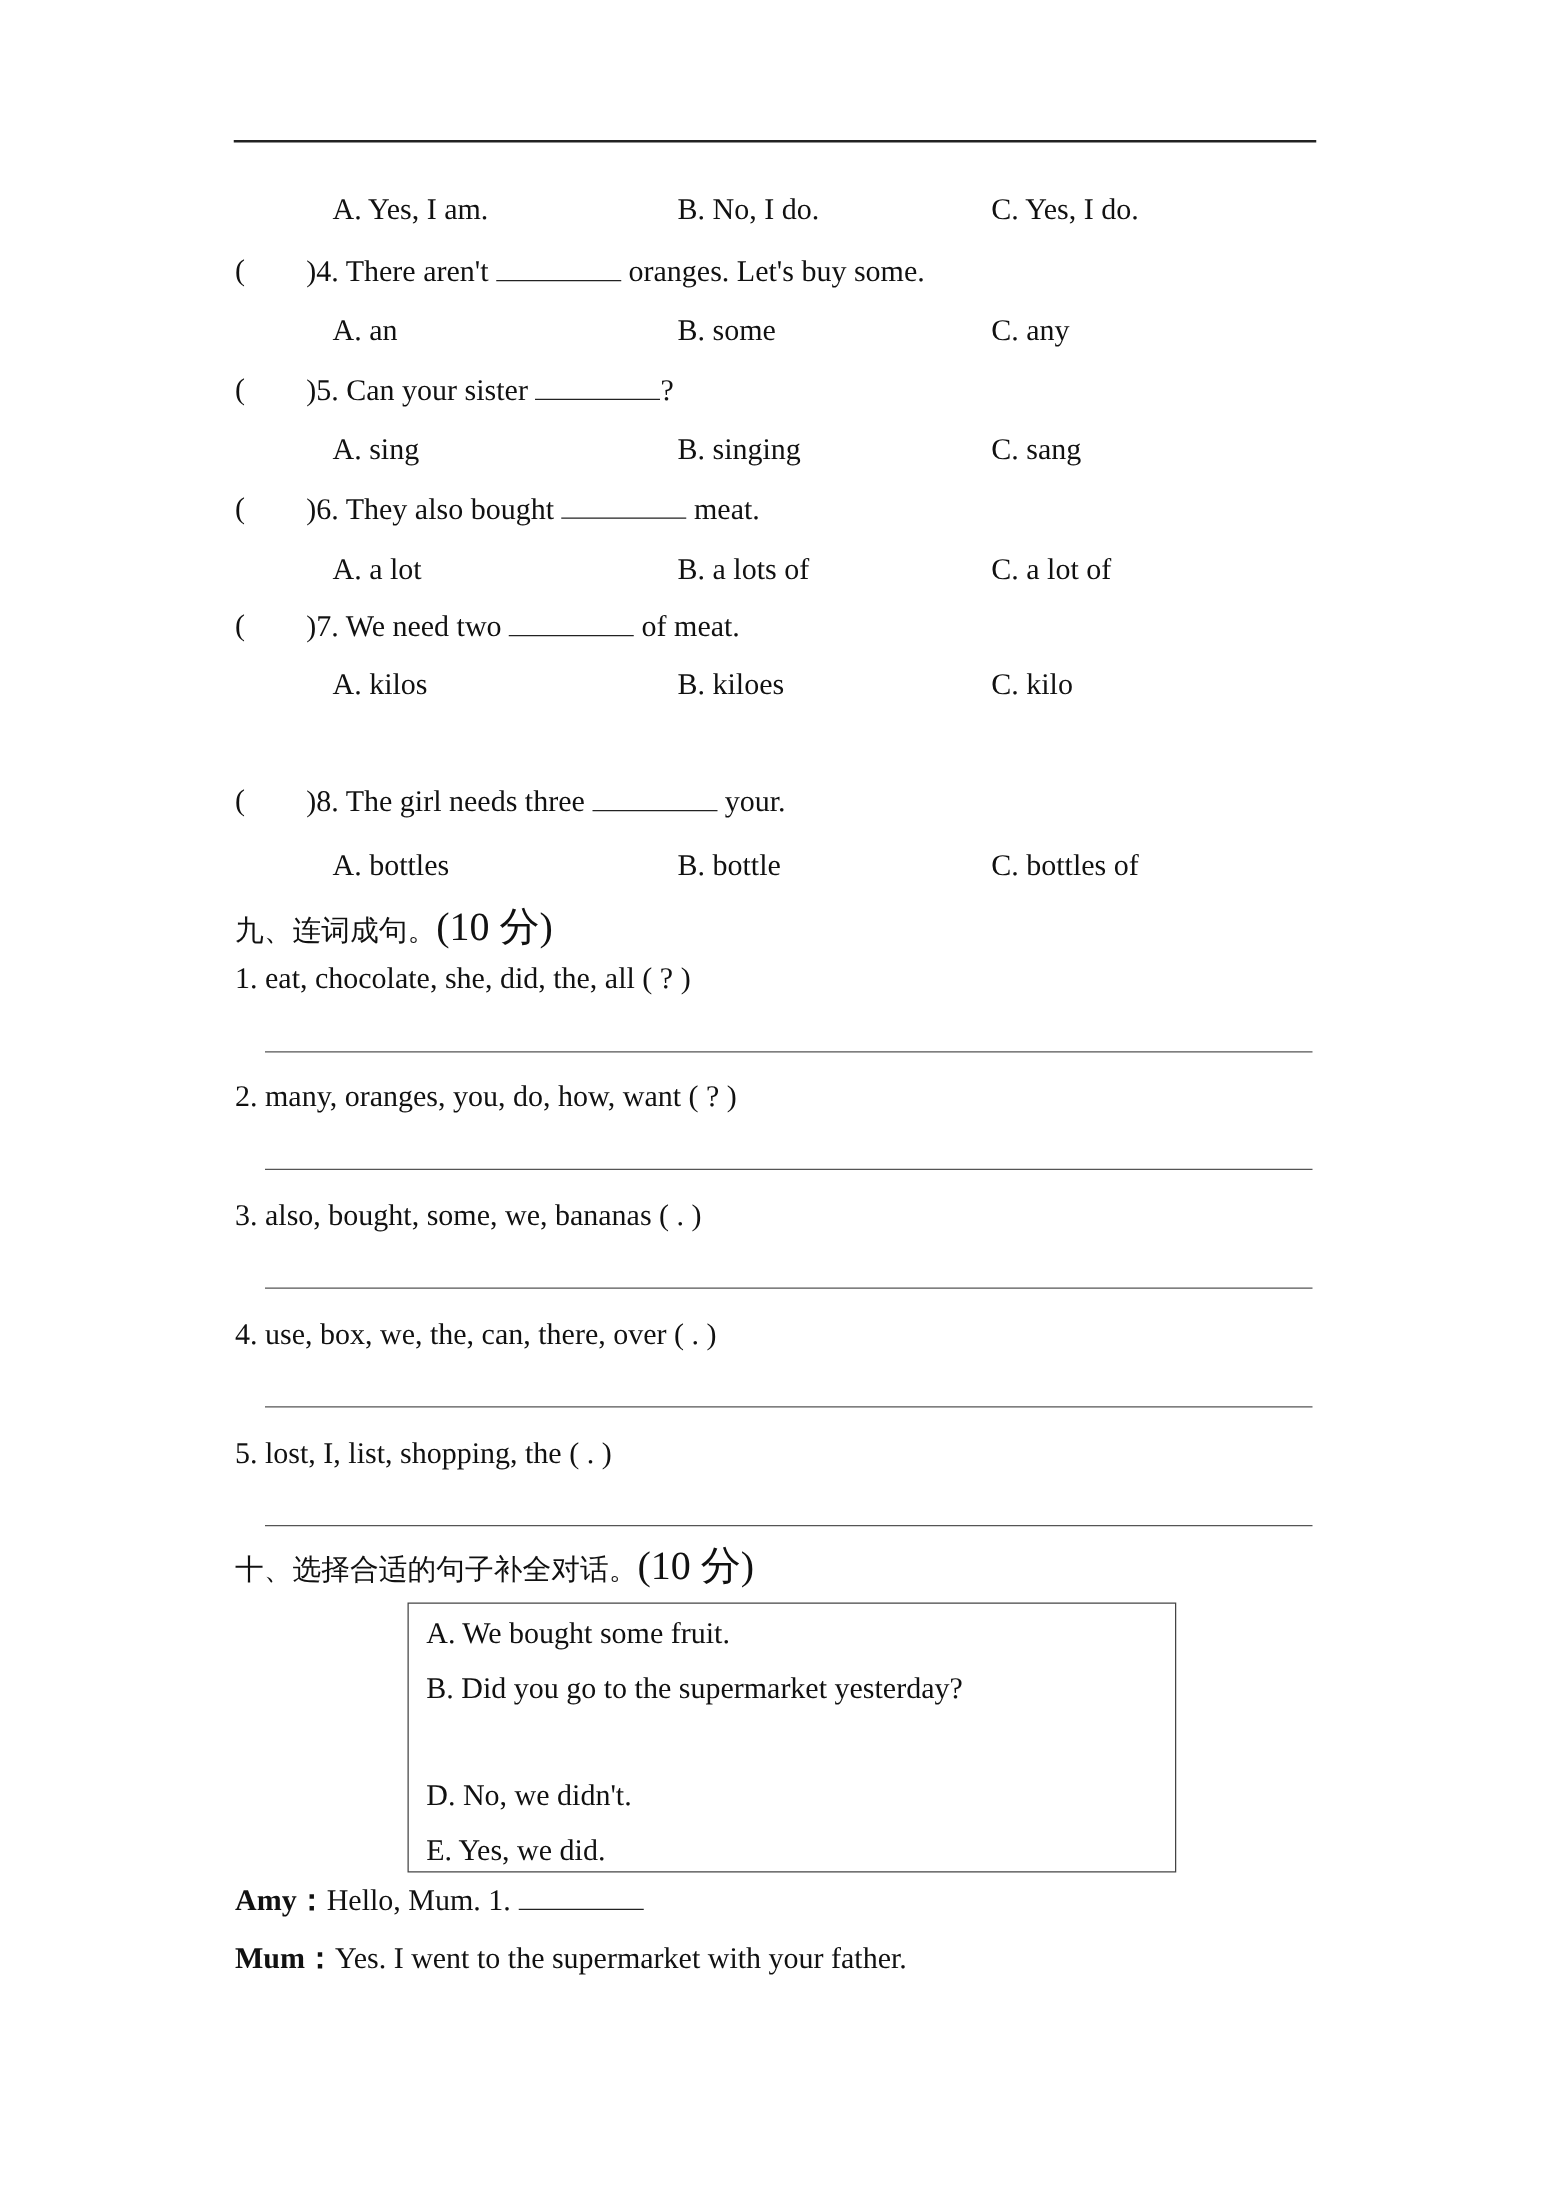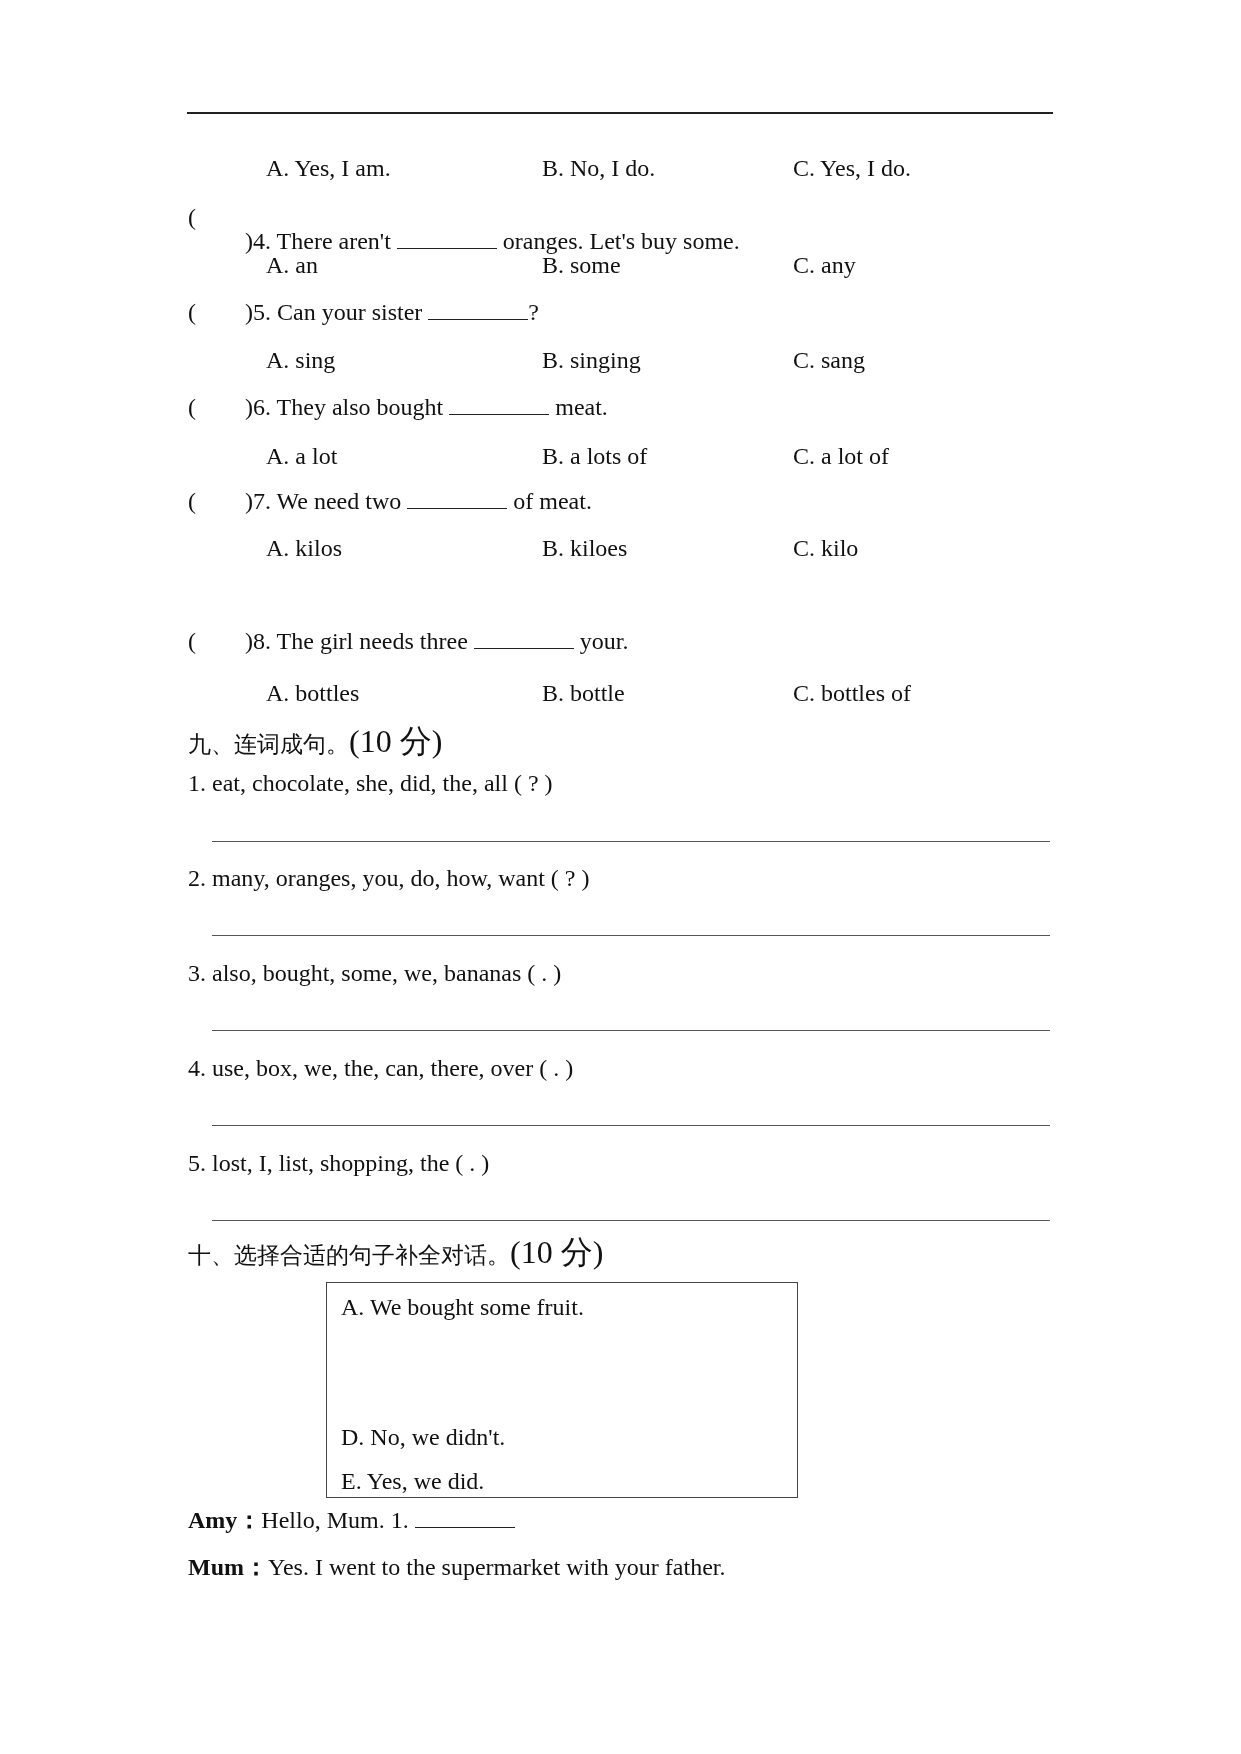--- a/index.html
+++ b/index.html
@@ -1,39 +1,39 @@
 <!DOCTYPE html>
 <html><head>
 <meta charset="utf-8">
 <style>
   html, body { margin: 0; padding: 0; background: #ffffff; }
   body { width: 1241px; height: 1754px; position: relative; overflow: hidden;
          font-family: "Liberation Serif", "DejaVu Serif", serif; color: #111111; }
   .abs { position: absolute; white-space: pre; font-size: 24px; line-height: 30px; }
   .rule-top { position: absolute; left: 187px; top: 112px; width: 866px; height: 2px; background: #222222; }
   .answer-line { position: absolute; left: 212px; width: 838px; height: 1px; background: #555555; }
-  .box { position: absolute; left: 326px; top: 1282px; width: 472px; height: 216px;
+  .box { position: absolute; left: 326px; top: 1282px; width: 615px; height: 216px;
          border: 1.5px solid #444444; box-sizing: border-box; }
   .box-item { position: absolute; left: 14px; font-size: 24px; line-height: 30px; white-space: pre; }
   .bold { font-weight: bold; }
   .blank { display: inline-block; width: 100px; border-bottom: 1px solid #222; height: 22px; vertical-align: baseline; }
   .heading { font-family: "DejaVu Serif", "Liberation Serif", serif; font-size: 23px; }
   .heading .num { font-family: "Liberation Serif", serif; font-size: 32px; }
 </style>
 </head>
 <body>
 
 <div class="rule-top"></div>
 
 <div class="abs" style="left:266px; top:153px;">A. Yes, I am.</div>
 <div class="abs" style="left:542px; top:153px;">B. No, I do.</div>
 <div class="abs" style="left:793px; top:153px;">C. Yes, I do.</div>
 
 <div class="abs" style="left:188px; top:202px;">(</div>
-<div class="abs" style="left:245px; top:202px;margin-top:24px;"><span>)</span><span>4</span>. <span>There aren't</span> <span class="blank"></span> <span>oranges. Let's buy some.</span></div>
+<div class="abs" style="left:245px; top:202px;"><span>)</span><span>4</span>. <span>There aren't</span> <span class="blank"></span> <span>oranges. Let's buy some.</span></div>
 <div class="abs" style="left:266px; top:250px;">A. an</div>
 <div class="abs" style="left:542px; top:250px;">B. some</div>
 <div class="abs" style="left:793px; top:250px;">C. any</div>
 
 <div class="abs" style="left:188px; top:297px;">(</div>
 <div class="abs" style="left:245px; top:297px;"><span>)</span><span>5</span>. <span>Can your sister</span> <span class="blank"></span><span>?</span></div>
 <div class="abs" style="left:266px; top:345px;">A. sing</div>
 <div class="abs" style="left:542px; top:345px;">B. singing</div>
 <div class="abs" style="left:793px; top:345px;">C. sang</div>
 
@@ -69,19 +69,20 @@
 <div class="abs" style="left:188px; top:1053px;">4. use, box, we, the, can, there, over ( . )</div>
 <div class="answer-line" style="top:1125px;"></div>
 
 <div class="abs" style="left:188px; top:1148px;">5. lost, I, list, shopping, the ( . )</div>
 <div class="answer-line" style="top:1220px;"></div>
 
 <div class="abs heading" style="left:188px; top:1237px;"><span>十、选择合适的句子补全对话。</span><span class="num">(10 分)</span></div>
 
 <div class="box">
   <div class="box-item" style="top:9px;">A. We bought some fruit.</div>
+  <div class="box-item" style="top:53px;">B. Did you go to the supermarket yesterday?</div>
   <div class="box-item" style="top:139px;">D. No, we didn't.</div>
   <div class="box-item" style="top:183px;">E. Yes, we did.</div>
 </div>
 
 <div class="abs" style="left:188px; top:1505px;"><span class="bold">Amy：</span><span>Hello, Mum. 1. </span><span class="blank"></span></div>
 
 <div class="abs" style="left:188px; top:1552px;"><span class="bold">Mum：</span><span>Yes. I went to the supermarket with your father.</span></div>
 
 </body></html>

